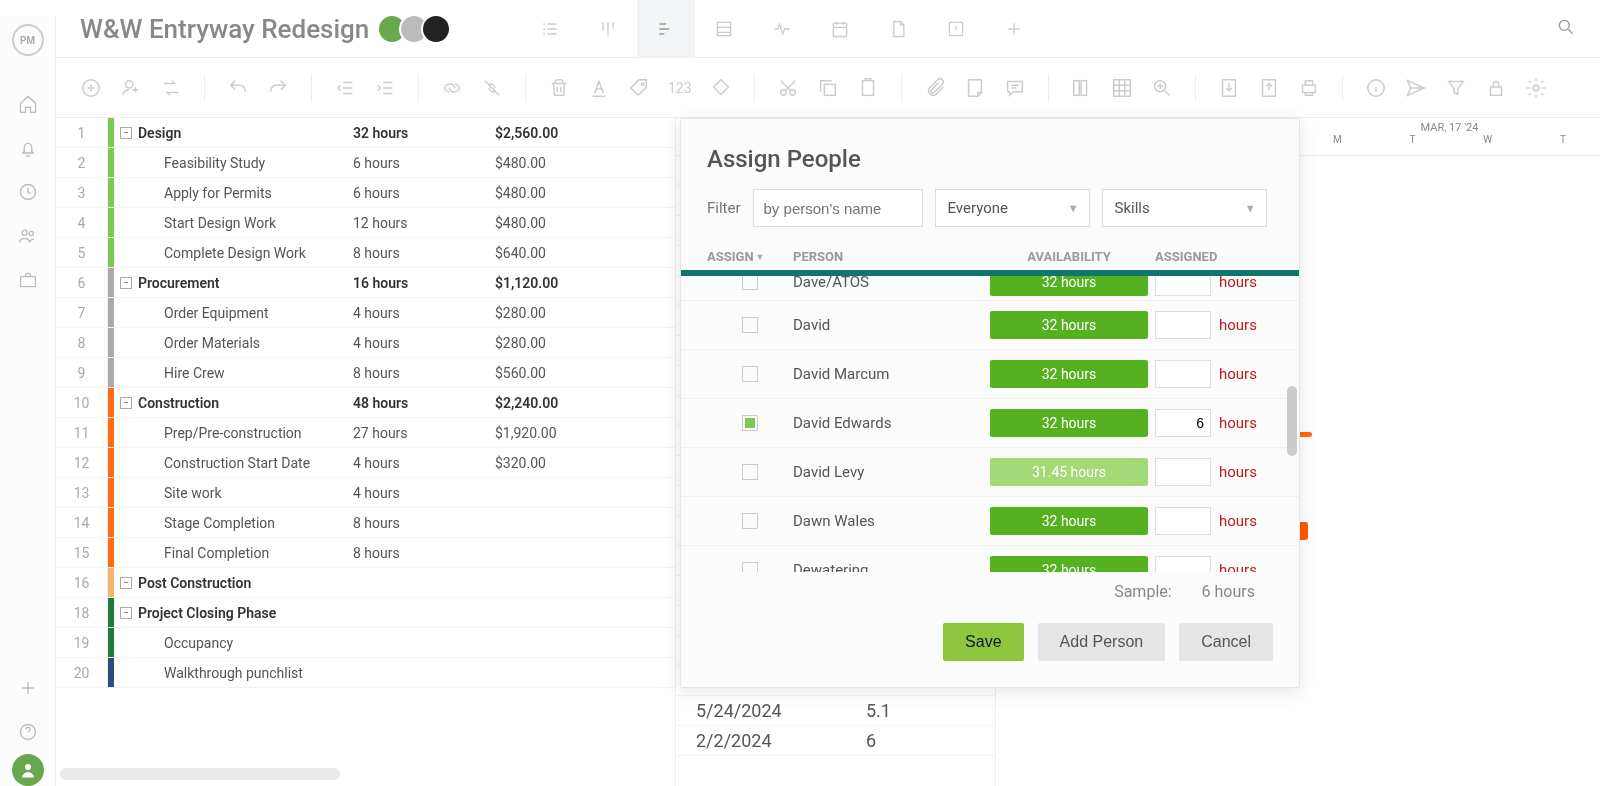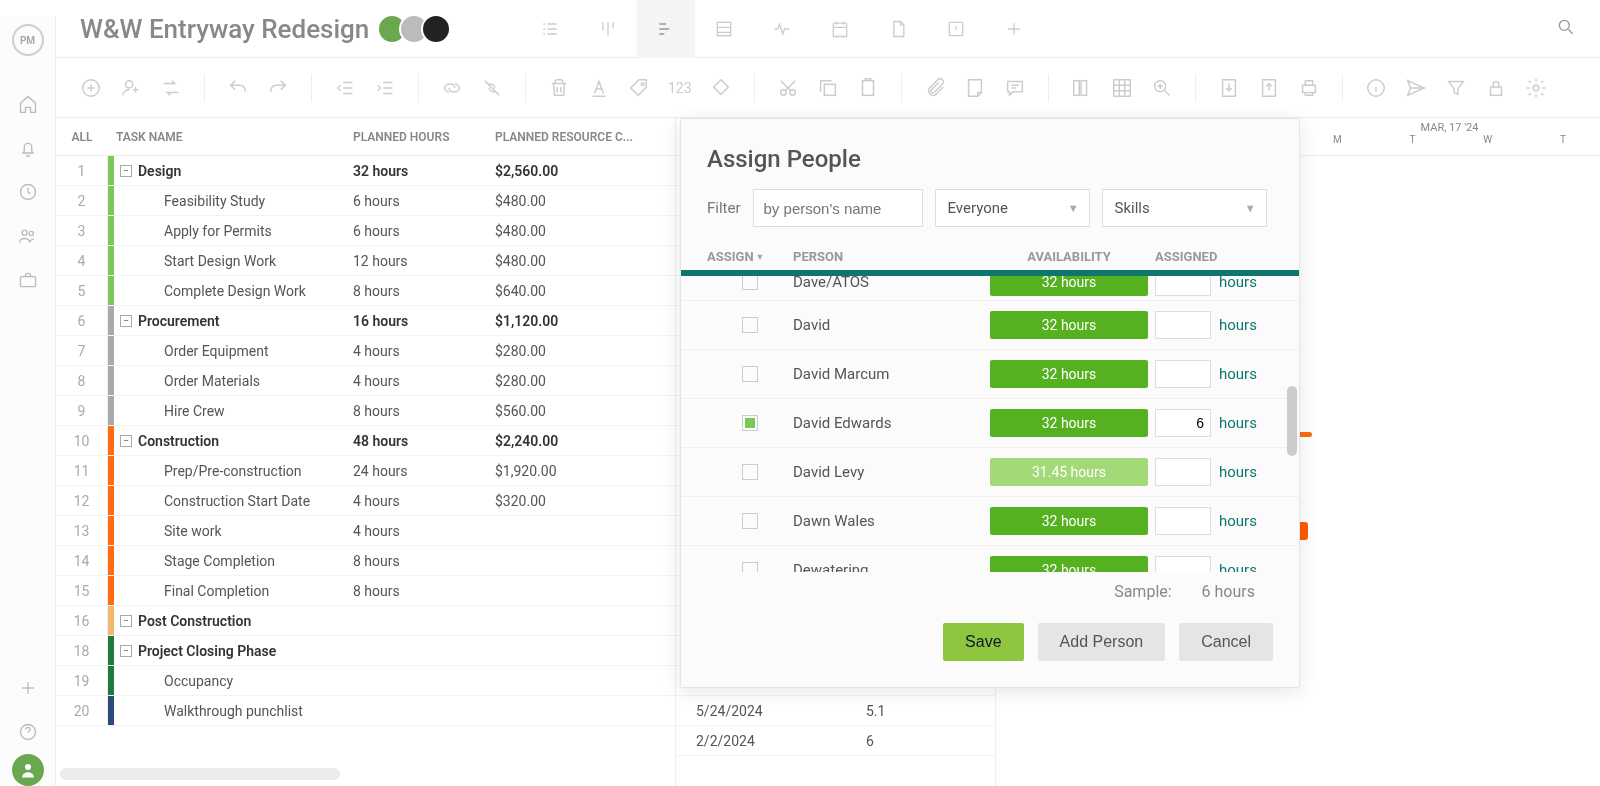--- a/index.html
+++ b/index.html
@@ -53,21 +53,21 @@
 .grid-row.highlight { background: #f5f5f5; }
 .bar-green { background: #7cc855; }
 .bar-gray { background: #aaa; }
 .bar-orange { background: #ff6a13; }
 .bar-lightorange { background: #f4b56f; }
 .bar-dgreen { background: #1f7a3e; }
 .bar-dblue { background: #2a4b7c; }
 
 
 .mid { width: 320px; border-right: 1px solid #eee; overflow: hidden; }
-.mid-row { height: 30px; display: flex; align-items: center; border-bottom: 1px solid #f3f3f3; font-size: 14px; color: #555; padding-left: 20px; }
+.mid-row { height: 30px; display: flex; align-items: center; border-bottom: 1px solid #f3f3f3; font-size: 18px; color: #555; padding-left: 20px; }
 .mid-row .c1 { width: 170px; }
 .mid-row .c2 { width: 80px; }
 
 
 .gantt { flex: 1; overflow: hidden; position: relative; }
 .gantt-header { height: 38px; border-bottom: 1px solid #eee; display: flex; font-size: 12px; color: #888; }
 .gh-week { flex: 1; display: flex; flex-direction: column; border-left: 1px solid #eee; }
 .gh-week .date { text-align: center; font-size: 11px; padding-top: 3px; }
 .gh-week .days { display: flex; font-size: 10px; justify-content: space-around; }
 .gantt-rows { position: relative; }
@@ -97,21 +97,21 @@
 .modal .m-row { display: flex; align-items: center; padding: 10px 26px; border-bottom: 1px solid #f0f0f0; font-size: 15px; color: #555; }
 .m-row .chk { width: 86px; display: flex; justify-content: center; }
 .m-row .chk-box { width: 16px; height: 16px; border: 1px solid #ccc; display: flex; align-items: center; justify-content: center; }
 .m-row .chk-box.checked::after { content: ""; width: 10px; height: 10px; background: #7cc855; }
 .m-row .person { width: 190px; }
 .m-row .avail { width: 172px; display: flex; justify-content: center; }
 .m-row .avail-badge { width: 158px; height: 28px; display: flex; align-items: center; justify-content: center; border-radius: 2px; color: #fff; font-size: 14px; }
 .ab-dark { background: #55b120; }
 .ab-light { background: #a3d977; }
 .m-row .assigned-input { width: 56px; height: 28px; border: 1px solid #ddd; text-align: right; padding-right: 6px; font-size: 14px; }
-.m-row .hours-label { margin-left: 8px; color: #0f766e; }
+.m-row .hours-label { margin-left: 8px; color: #b91c1c; }
 .modal .m-total { text-align: right; padding: 10px 44px 0 0; font-size: 16px; color: #888; }
 .modal .m-total .tval { margin-left: 26px; }
 .modal .m-actions { display: flex; justify-content: flex-end; gap: 14px; padding: 22px 26px 26px; }
 .modal .btn { height: 38px; padding: 0 22px; border: none; font-size: 16px; cursor: pointer; border-radius: 2px; }
 .btn-save { background: #8fc63f; color: #0f172a; }
 .btn-gray { background: #e5e5e5; color: #555; }
 
 
 .hscroll { position: absolute; left: 60px; bottom: 6px; width: 280px; height: 12px; background: #ddd; border-radius: 6px; opacity: 0.6; }
 .vscroll-modal { position: absolute; right: 2px; top: 110px; width: 10px; height: 70px; background: #ccc; border-radius: 5px; }
@@ -410,26 +410,20 @@
   <div class="tb-icon">
       <svg viewBox="0 0 24 24" class="icon-svg">
         <circle cx="12" cy="12" r="3"></circle>
         <path d="M12 2v3M12 19v3M4.2 4.2l2.1 2.1M17.7 17.7l2.1 2.1M2 12h3M19 12h3M4.2 19.8l2.1-2.1M17.7 6.3l2.1-2.1"></path>
       </svg>
     </div>
 </div>
 
 <div class="grid-wrap">
   <div class="grid">
-    <div class="grid-header">
-      <div class="gh-all">ALL</div>
-      <div class="gh-name">TASK NAME</div>
-      <div class="gh-hours">PLANNED HOURS</div>
-      <div class="gh-cost">PLANNED RESOURCE C...</div>
-    </div>
     <div id="grid-rows">
         <div class="grid-row">
           <div class="gr-num">1</div>
     <div class="gr-bar bar-green"></div>
     <div class="gr-name bold">
             <span class="collapse">−</span>
             <span class="bold">Design</span>
           </div>
     <div class="gr-hours bold">32 hours</div>
     <div class="gr-cost bold">$2,560.00</div>
@@ -516,21 +510,21 @@
           </div>
     <div class="gr-hours bold">48 hours</div>
     <div class="gr-cost bold">$2,240.00</div>
         </div>
         <div class="grid-row">
           <div class="gr-num">11</div>
     <div class="gr-bar bar-orange"></div>
     <div class="gr-name ">
             <span class="indent1">Prep/Pre-construction</span>
           </div>
-    <div class="gr-hours ">24 hours</div>
+    <div class="gr-hours ">27 hours</div>
     <div class="gr-cost ">$1,920.00</div>
         </div>
         <div class="grid-row">
           <div class="gr-num">12</div>
     <div class="gr-bar bar-orange"></div>
     <div class="gr-name ">
             <span class="indent1">Construction Start Date</span>
           </div>
     <div class="gr-hours ">4 hours</div>
     <div class="gr-cost ">$320.00</div>

